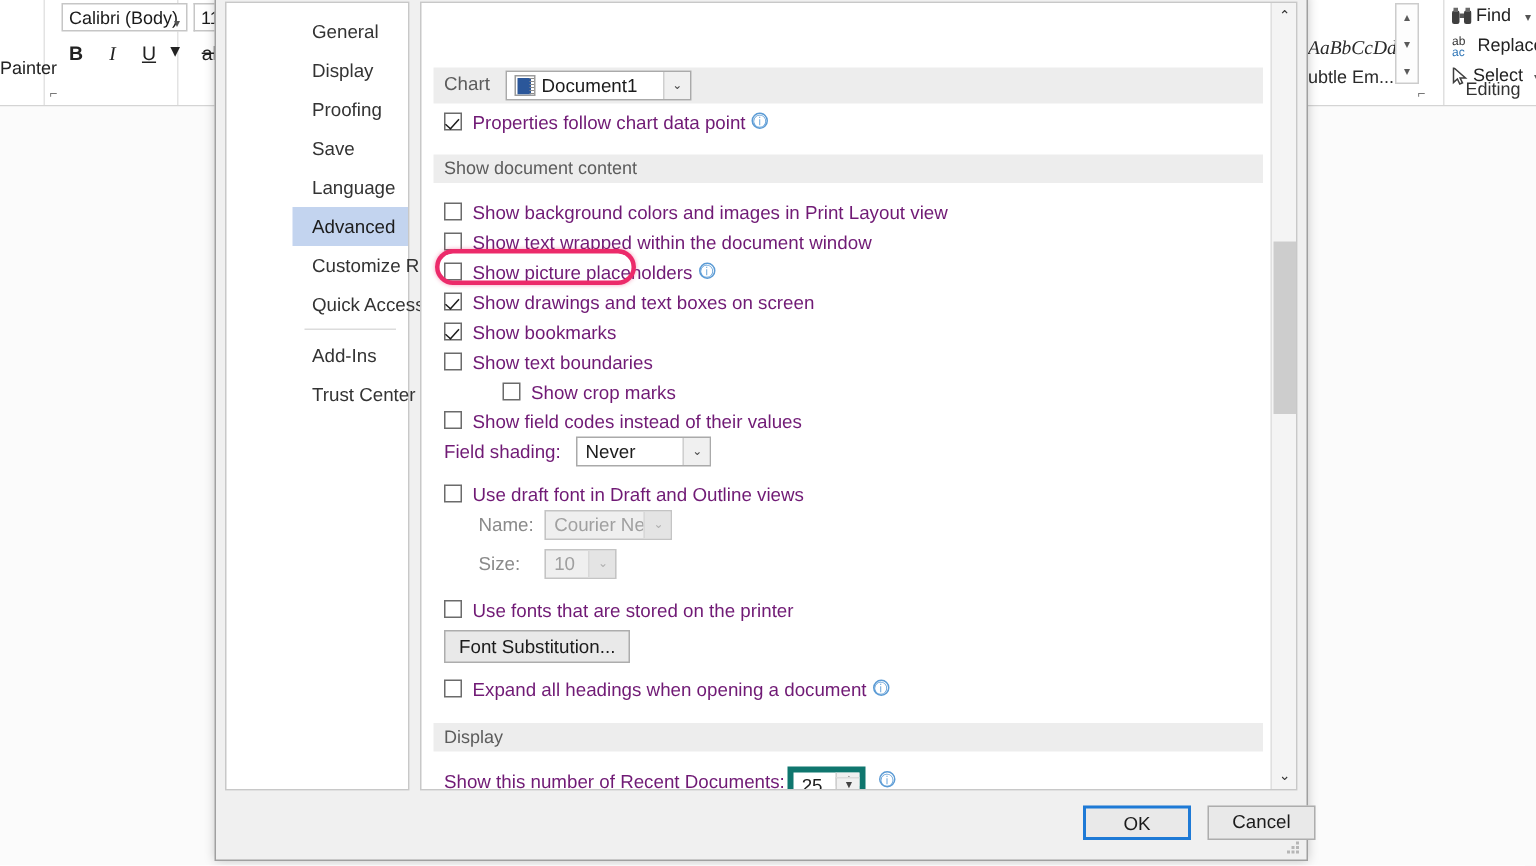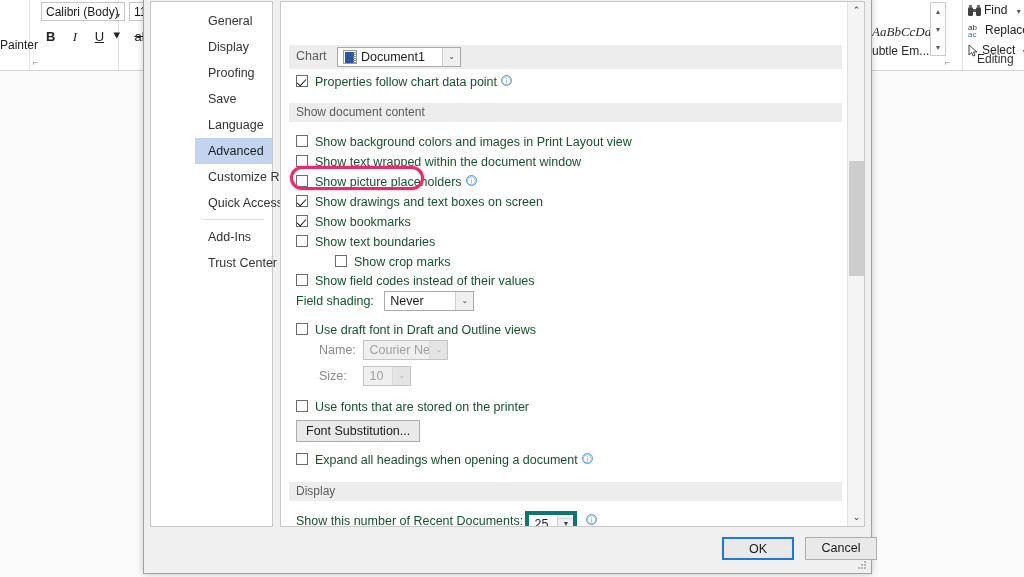--- a/index.html
+++ b/index.html
@@ -90,21 +90,21 @@
          border-left: 1px solid #e0e0e0; }
   .vsb-arrow { position: absolute; left: 0; width: 17px; height: 17px; text-align: center;
                line-height: 16px; font-size: 9px; color: #333; }
   .vsb-thumb { position: absolute; left: 1px; width: 15px; background: #cdcdcd; }
 
   .sec-header {
     position: absolute; left: 8px; right: 4px; height: 19px; background: #ededed;
     font-size: 12px; color: #5c5c5c; padding-left: 7px; line-height: 19px; font-weight: normal;
   }
   .row { position: absolute; height: 20px; white-space: nowrap; }
-  .lbl { font-size: 12.5px; color: #14532d; line-height: 20px; display: inline-block; vertical-align: middle; }
+  .lbl { font-size: 12.5px; color: #701a75; line-height: 20px; display: inline-block; vertical-align: middle; }
 
   .cb {
     display: inline-block; width: 12px; height: 12px; border: 1px solid #6b6b6b;
     background: #fff; vertical-align: middle; position: relative; margin-right: 7px; top: -1px;
   }
   .cb.checked::after {
     content: ""; position: absolute; left: 2px; top: 1px; width: 4px; height: 8px;
     border: solid #1b1b1b; border-width: 0 1.5px 1.5px 0; transform: rotate(42deg);
   }
 

